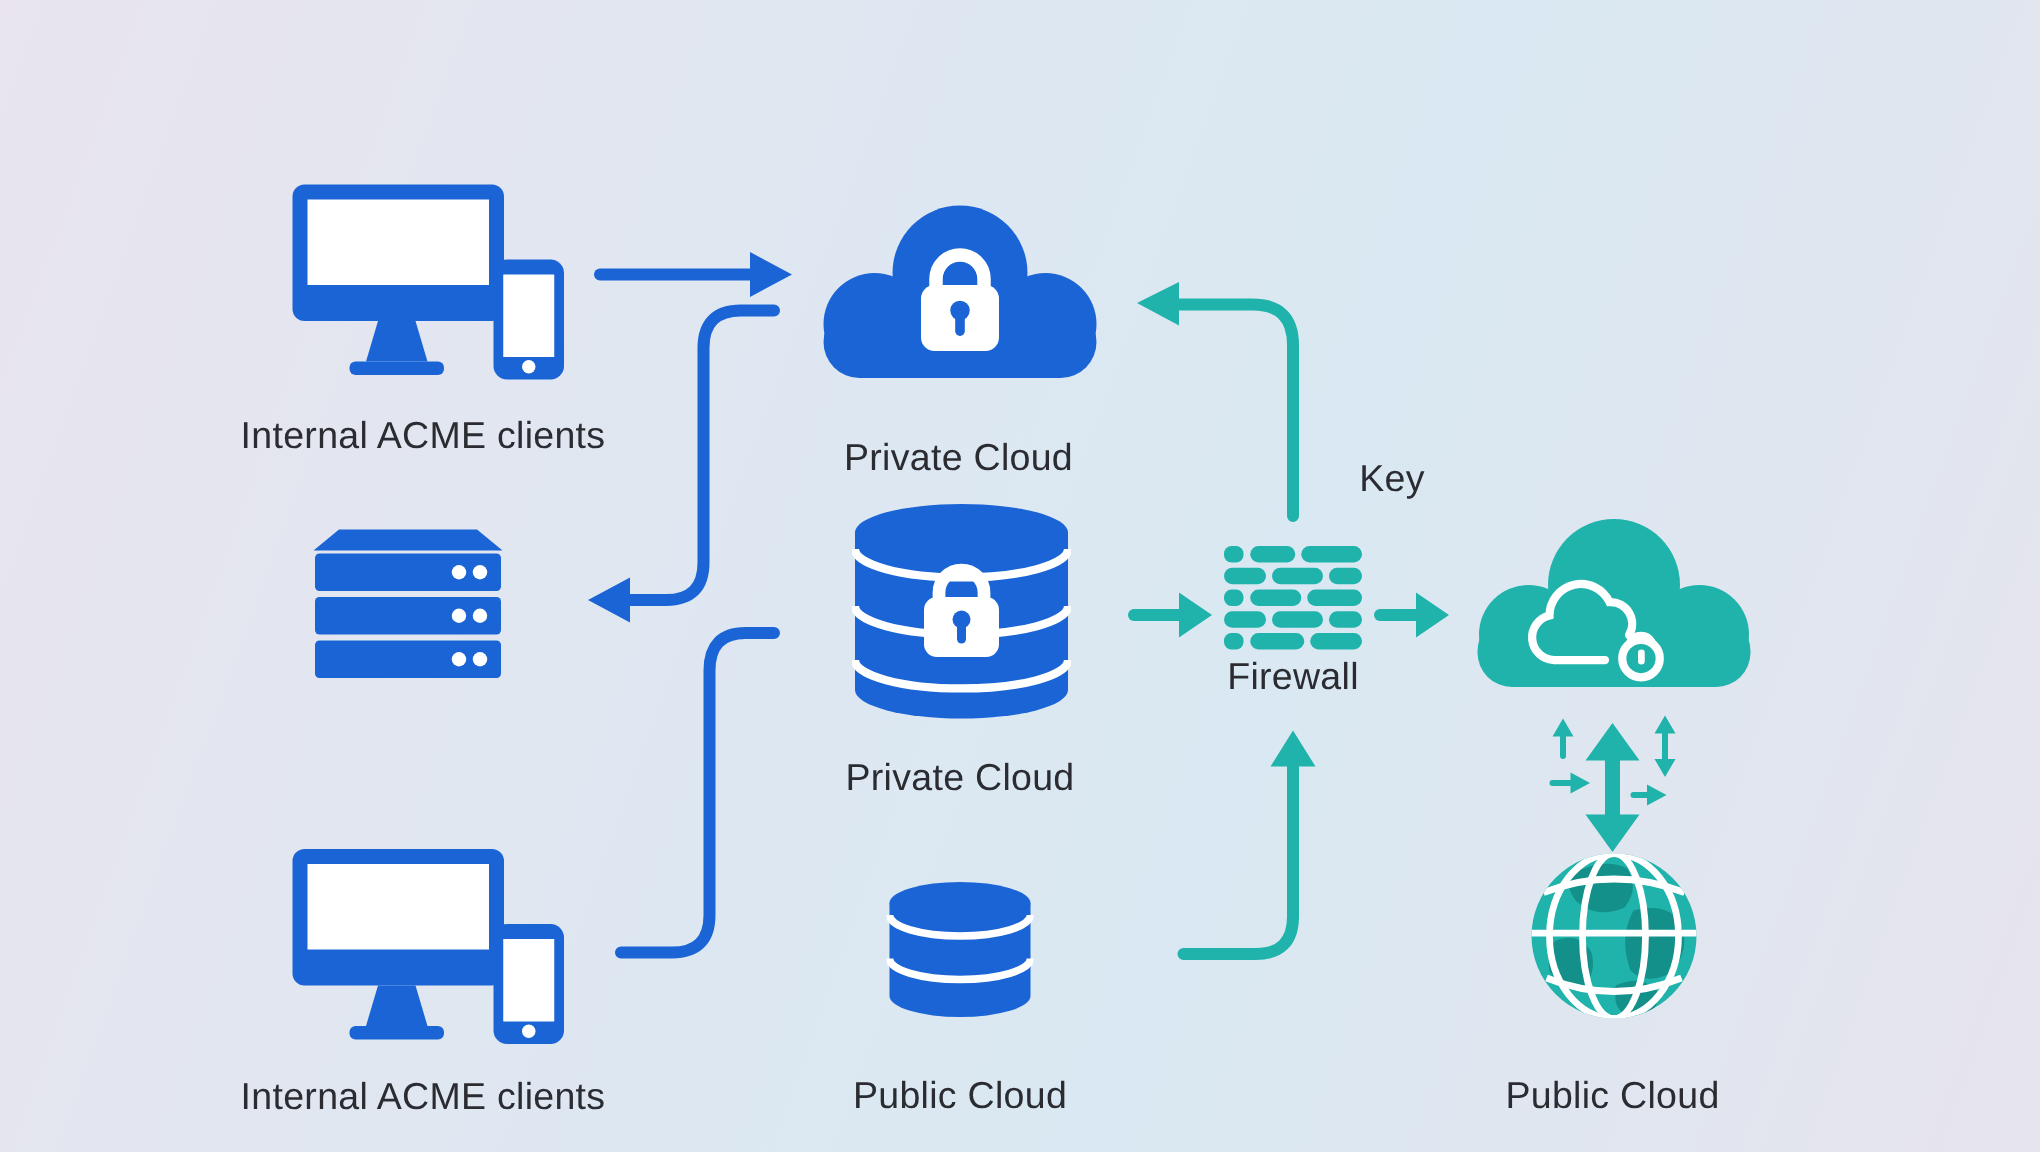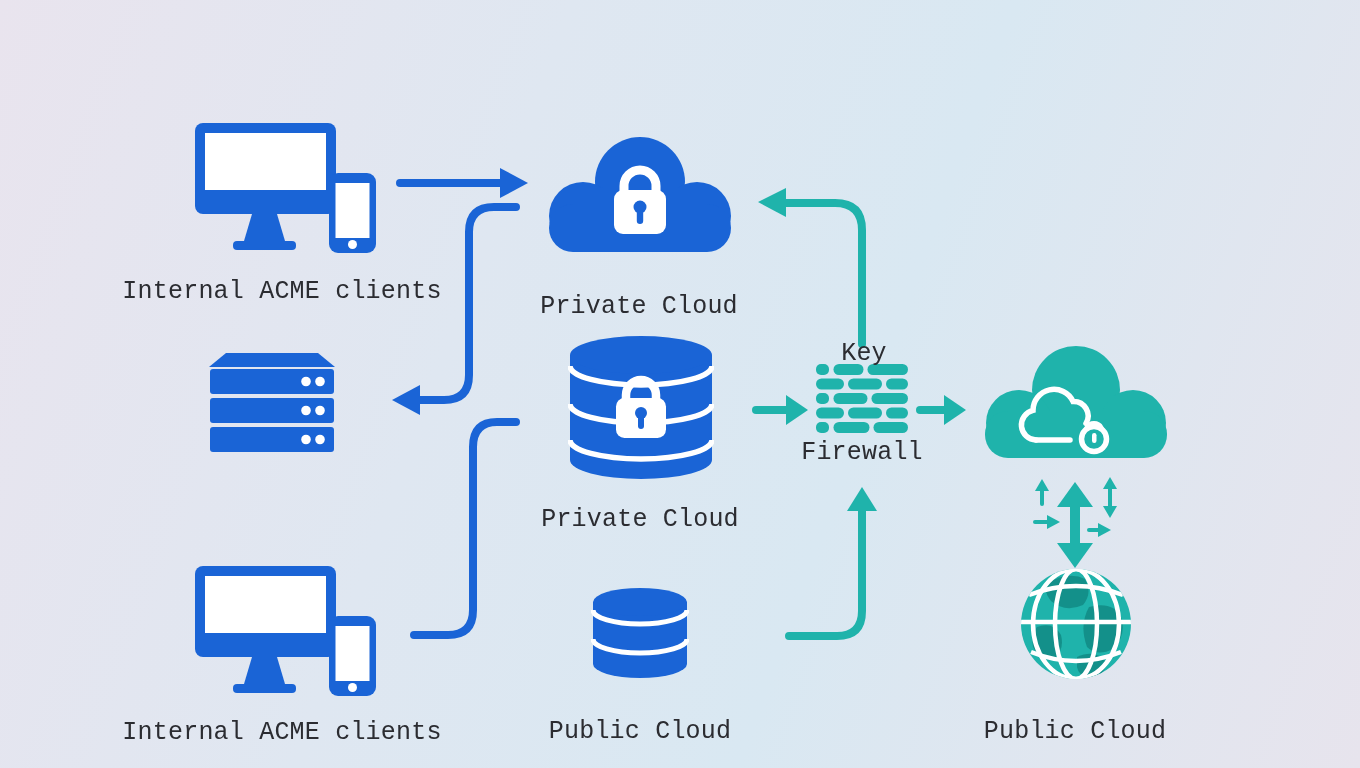--- a/index.html
+++ b/index.html
@@ -3,21 +3,21 @@
 <meta charset="utf-8">
 <style>
   :root{
     --blue:#1a64d6; --teal:#1fb3ab; --teal_dark:#128a84;
     --text:#2b2c31; --bg1:#e9e4ee; --bg2:#dfe7f1; --bg3:#d9e8f2; --bg4:#e7e4ed;
   }
   html,body{margin:0;padding:0;}
   .canvas{
     position:relative;width:1360px;height:768px;overflow:hidden;
     background:linear-gradient(110deg,var(--bg1) 0%,var(--bg2) 35%,var(--bg3) 62%,var(--bg4) 100%);
-    font-family:Liberation Mono, monospace;
+    font-family:Liberation Sans, sans-serif;
   }
   .node{position:absolute;}
   .label{
     position:absolute;transform:translate(-50%,-50%);
     font-size:25px;color:var(--text);white-space:nowrap;letter-spacing:.2px;
   }
   svg{display:block;}
   .fill-blue{fill:var(--blue);}
   .fill-teal{fill:var(--teal);}
   .stroke-blue{stroke:var(--blue);fill:none;}
@@ -177,21 +177,21 @@
           <rect x="32" y="43.5" width="34" height="11" rx="5.5"></rect>
           <rect x="70" y="43.5" width="22" height="11" rx="5.5"></rect>
         <rect x="0" y="58" width="13" height="11" rx="5"></rect>
           <rect x="17.5" y="58" width="36" height="11" rx="5.5"></rect>
           <rect x="57.5" y="58" width="34.5" height="11" rx="5.5"></rect>
       </g>
     </svg>
   </div>
   <div class="label" style="left:862px;top:452px;text-align:right;">Firewall</div>
 
-  <div class="label" style="left:864px;top:320px;margin-top:33px;">Key</div>
+  <div class="label" style="left:928px;top:320px;">Key</div>
 
   <div class="node" style="left:972px;top:343px;">
     <svg width="208" height="127" viewBox="0 0 208 127">
       <g class="fill-teal">
         <circle cx="104" cy="47" r="44"></circle>
         <circle cx="47" cy="80" r="33"></circle>
         <circle cx="161" cy="80" r="33"></circle>
         <rect x="13" y="68" width="182" height="47" rx="23"></rect>
       </g>
       <g stroke="#fff" stroke-width="5.5" fill="none" stroke-linecap="round">

